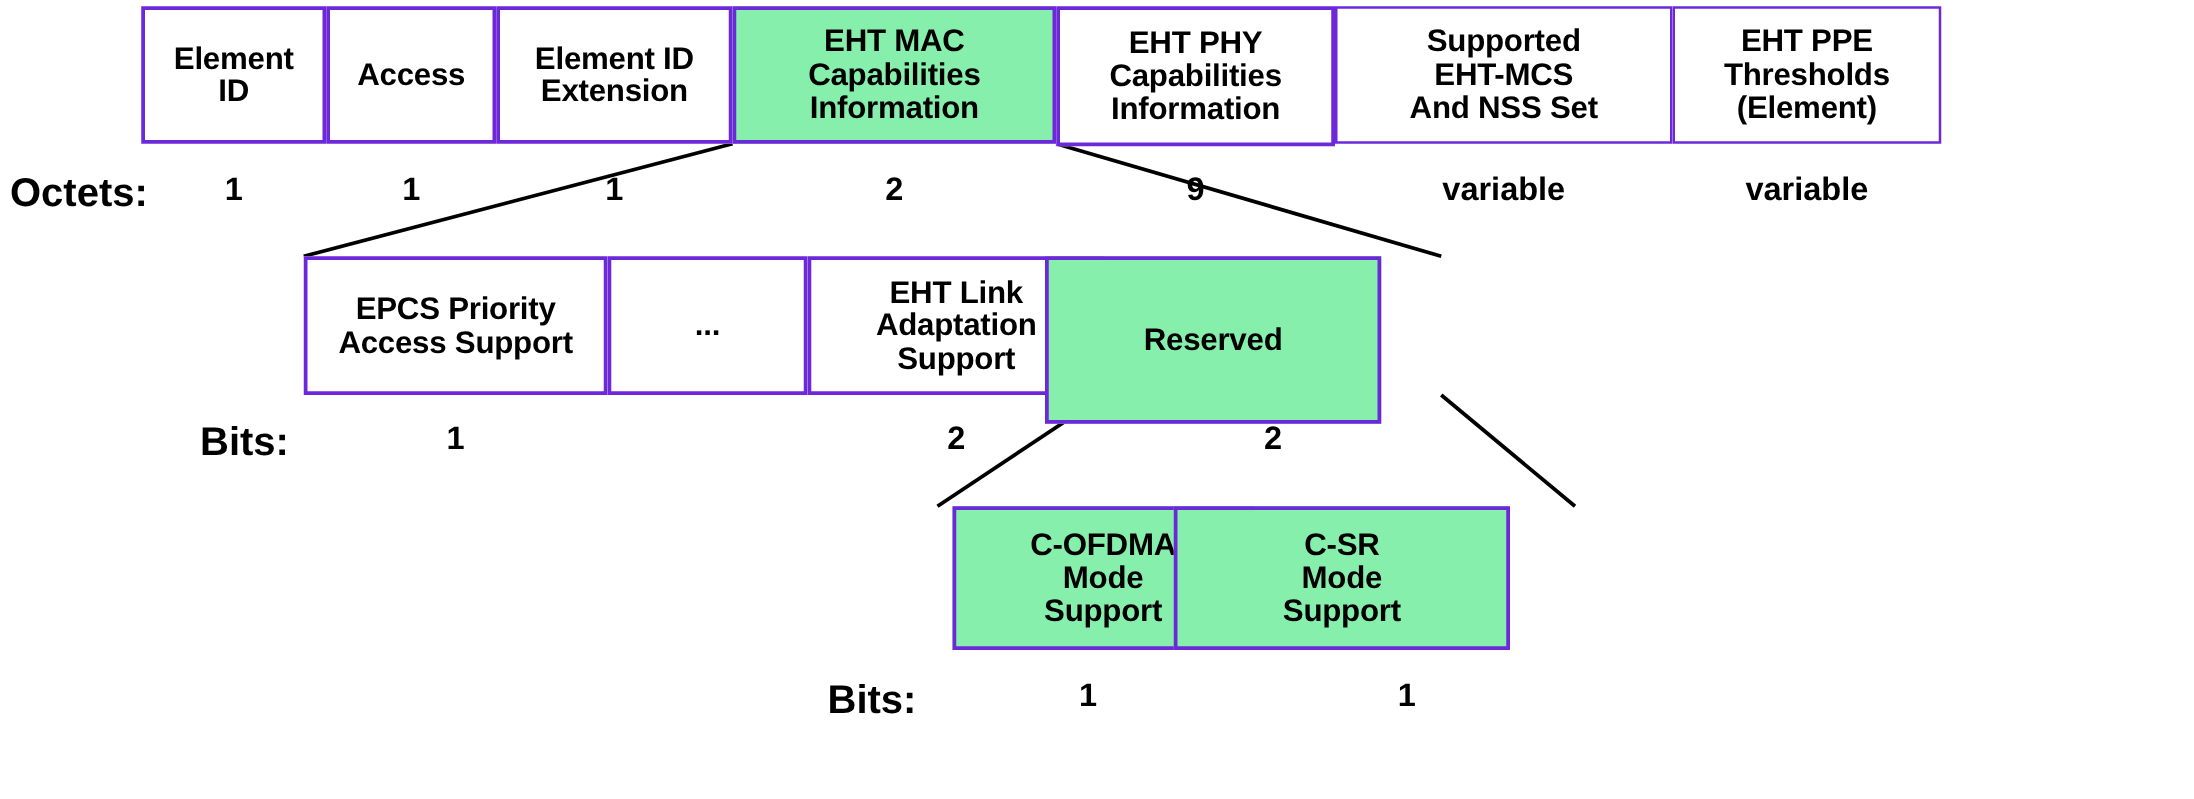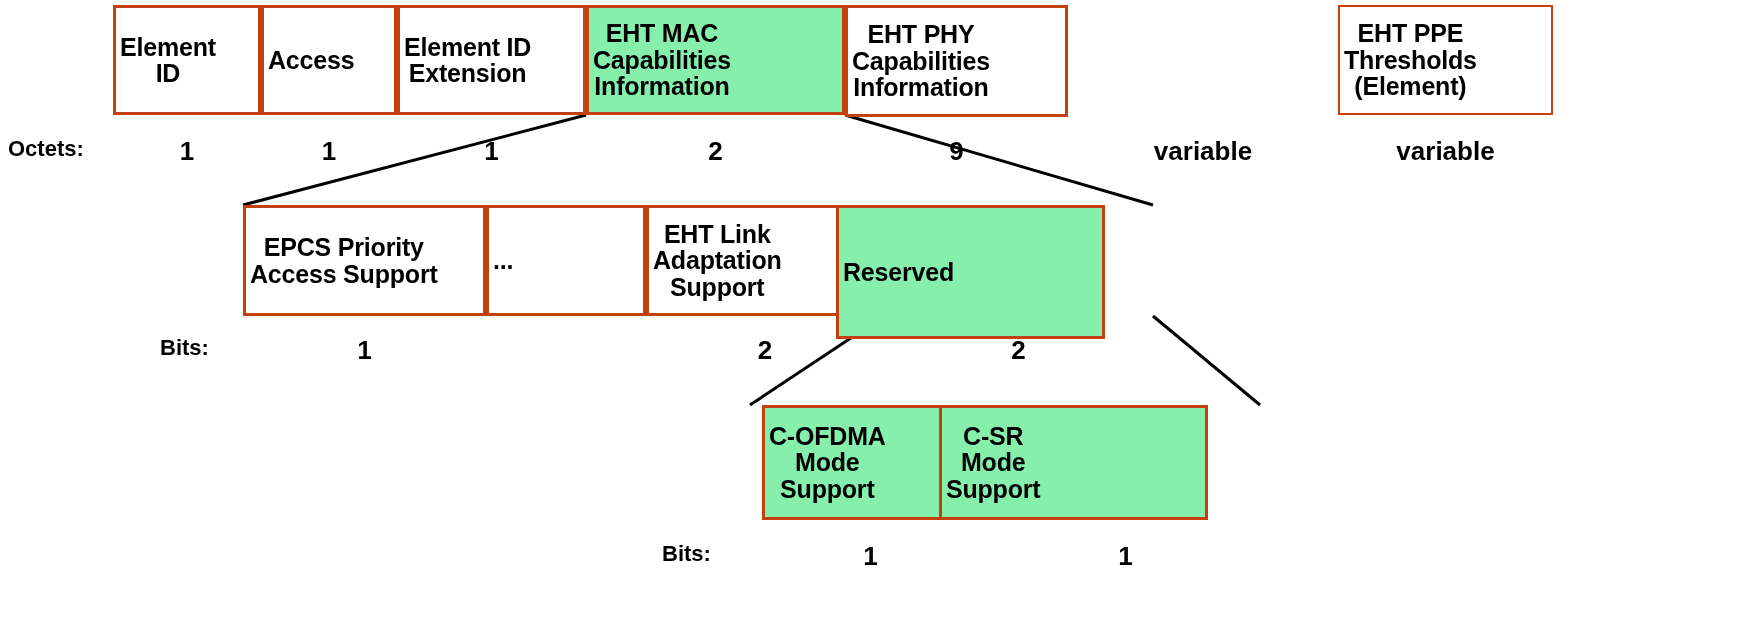--- a/index.html
+++ b/index.html
@@ -24,24 +24,25 @@
     left: 0;
     top: 0;
     width: 1755px;
     height: 639px;
     pointer-events: none;
   }
   
   .fbox {
     position: absolute;
     box-sizing: border-box;
-    border: 3px solid #c2410c;
+    border: 3px solid #6d28d9;
     background: #ffffff;
     display: flex;
     align-items: center;
+    justify-content: center;
     text-align: center;
     font-weight: bold;
     font-size: 25px;
     line-height: 1.06;
     letter-spacing: -0.2px;
     padding: 0 4px;
   }
   .fbox.thin {
     border-width: 2px;
   }
@@ -56,21 +57,21 @@
   .unit {
     position: absolute;
     font-weight: bold;
     font-size: 26px;
     white-space: nowrap;
     text-align: center;
     line-height: 1;
   }
   .unit.rowlabel {
     text-align: left;
-    font-size: 22px;
+    font-size: 32px;
   }
 </style>
 </head>
 <body>
 
 <div id="canvas">
 
   <svg id="lines" viewBox="0 0 1755 639" xmlns="http://www.w3.org/2000/svg">
 
     <line x1="586" y1="115" x2="243" y2="205" stroke="#000" stroke-width="3"></line>
@@ -93,20 +94,25 @@
   </div>
   <div class="fbox hl" style="left:586px; top:5px; width:259px; height:110px;">
     <span class="lbl">EHT MAC
 Capabilities
 Information</span>
   </div>
   <div class="fbox" style="left:845px; top:5px; width:223px; height:112px;">
     <span class="lbl">EHT PHY
 Capabilities
 Information</span>
+  </div>
+  <div class="fbox thin" style="left:1068px; top:5px; width:270px; height:110px;">
+    <span class="lbl">Supported
+EHT-MCS
+And NSS Set</span>
   </div>
   <div class="fbox thin" style="left:1338px; top:5px; width:215px; height:110px;">
     <span class="lbl">EHT PPE
 Thresholds
 (Element)</span>
   </div>
 
   <div class="unit rowlabel" style="left:8px; top:138px; width:150px;">Octets:</div>
   <div class="unit" style="left:113px; top:138px; width:148px;">1</div>
   <div class="unit" style="left:261px; top:138px; width:136px;">1</div>

